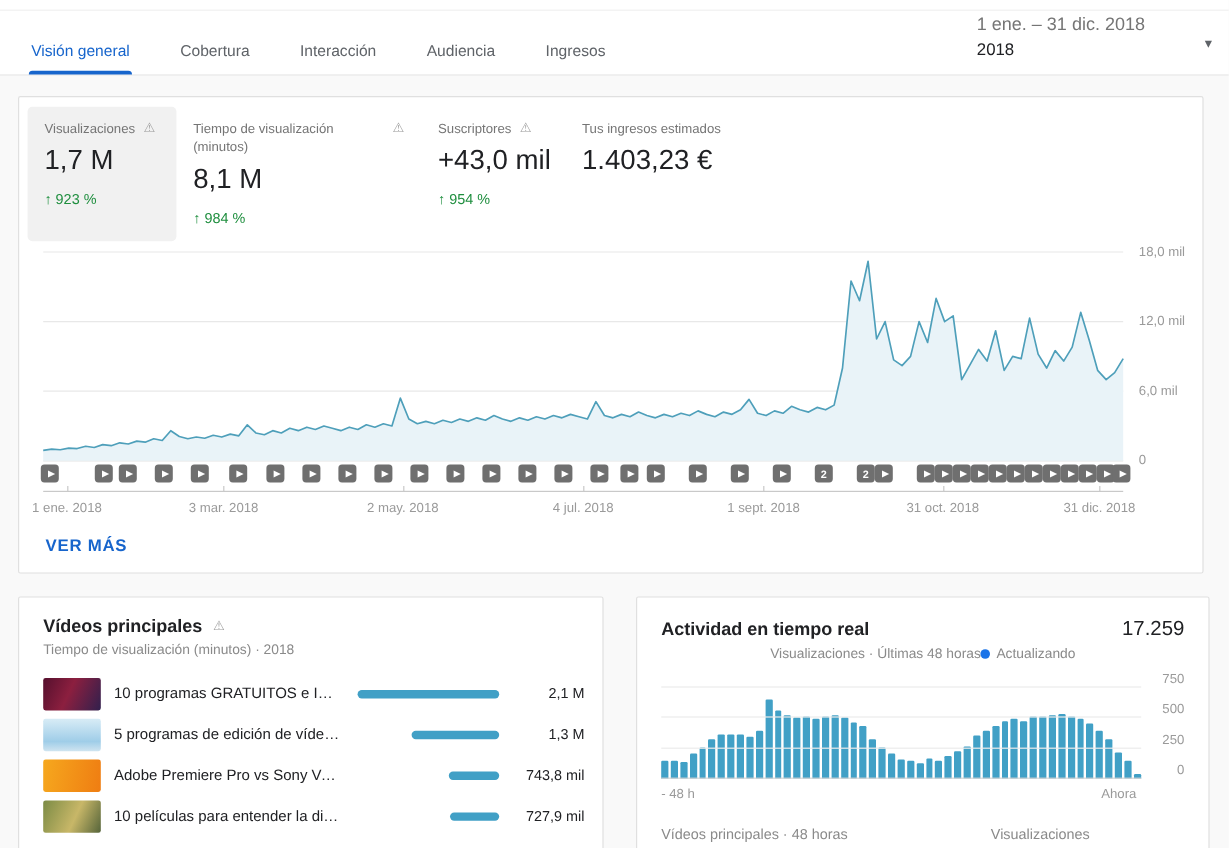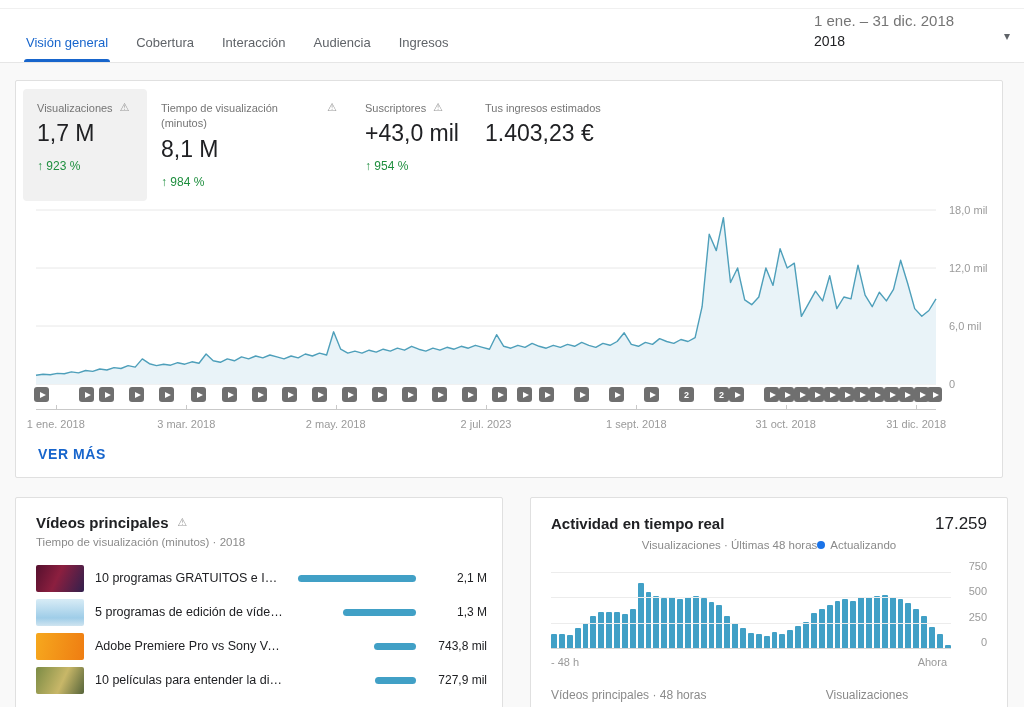--- a/index.html
+++ b/index.html
@@ -2,21 +2,21 @@
 <html style="--accent: #1765cc; --green: #1e8e3e; --line: #4e9fba; --area: #e9f3f8; --chartbar: #41a0c6; --dot: #1a73e8;"><head>
 <meta charset="utf-8">
 <style>
   * { margin:0; padding:0; box-sizing:border-box; }
   body { font-family:"Liberation Sans","DejaVu Sans",sans-serif; background:#fff; }
   .screen { position:relative; width:1024px; height:707px; overflow:hidden; background:#f9f9f9; }
 
   
   .topbar { position:absolute; top:0; left:0; right:0; height:63px; background:#fff; border-bottom:1px solid #e6e6e6; }
   .topbar::before { content:""; position:absolute; top:8px; left:0; right:0; height:1px; background:#f0f0f0; }
-  .tabs { position:absolute; left:24px; bottom:0; display:flex; gap:24px; height:40px; }
+  .tabs { position:absolute; left:24px; bottom:0; display:flex; gap:38px; height:40px; }
   .tab { display:flex; align-items:center; font-size:13px; color:#5f6368; cursor:pointer; position:relative; padding:0 2px; }
   .tab.active { color:var(--accent); }
   .tab.active::after { content:""; position:absolute; bottom:0; left:0; right:0; height:3px; background:var(--accent); border-radius:3px 3px 0 0; }
   .daterange { position:absolute; right:14px; top:12px; width:196px; cursor:pointer; }
   .dr-range { font-size:15px; color:#757575; }
   .dr-year { font-size:14px; color:#202124; margin-top:4px; }
   .dr-caret { position:absolute; right:0; top:17px; color:#5f6368; font-size:12px; }
 
   .card { background:#fff; border:1px solid #e0e0e0; border-radius:2px; }
 
@@ -270,21 +270,21 @@
         </div>
       </div>
     <div class="xaxis" id="xaxis">
         <div class="xtick" style="left: 2.2%;"></div>
         <span class="xlabel" style="left: 2.2%;">1 ene. 2018</span>
         <div class="xtick" style="left: 16.7%;"></div>
         <span class="xlabel" style="left: 16.7%;">3 mar. 2018</span>
         <div class="xtick" style="left: 33.3%;"></div>
         <span class="xlabel" style="left: 33.3%;">2 may. 2018</span>
         <div class="xtick" style="left: 50%;"></div>
-        <span class="xlabel" style="left: 50%;">2 jul. 2023</span>
+        <span class="xlabel" style="left: 50%;">4 jul. 2018</span>
         <div class="xtick" style="left: 66.7%;"></div>
         <span class="xlabel" style="left: 66.7%;">1 sept. 2018</span>
         <div class="xtick" style="left: 83.3%;"></div>
         <span class="xlabel" style="left: 83.3%;">31 oct. 2018</span>
         <div class="xtick" style="left: 97.8%;"></div>
         <span class="xlabel" style="left: 97.8%;">31 dic. 2018</span>
       </div>
     <a class="vermas">VER MÁS</a>
   <span class="ylab" style="top: 123px;">18,0 mil</span>
       <span class="ylab" style="top: 181px;">12,0 mil</span>

